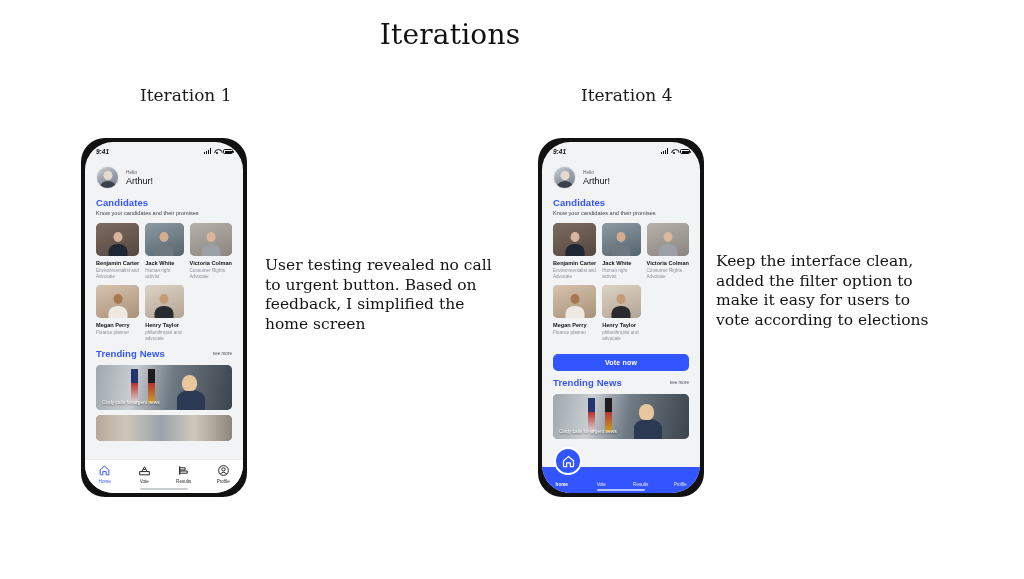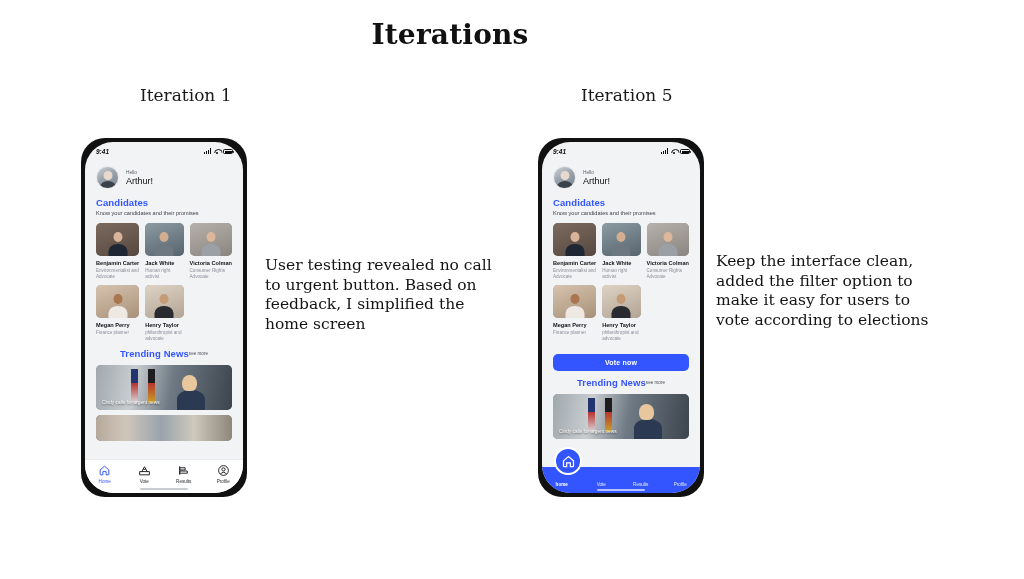--- a/index.html
+++ b/index.html
@@ -9,21 +9,21 @@
     font-family: "Liberation Sans", sans-serif;
     overflow: hidden;
   }
   .page { position: relative; width: 1024px; height: 579px; background: #fff; }
 
   
   .main-title {
     position: absolute; top: 18px; left: 0; width: 900px;
     text-align: center;
     font-family: "DejaVu Serif", "Liberation Serif", serif;
-    font-weight: 700; font-size: 28px; color: #111; letter-spacing: .2px;
+    font-weight: 400; font-size: 28px; color: #111; letter-spacing: .2px;
   }
   .iter-label {
     position: absolute; top: 85px;
     font-family: "DejaVu Serif", "Liberation Serif", serif;
     font-size: 17px; color: #1a1a1a;
   }
   .iter-label.one { left: 140px; }
   .iter-label.two { left: 581px; }
 
   
@@ -105,21 +105,21 @@
   .hello { font-size: 4.8px; color: #5b6168; line-height: 7px; }
   .uname { font-size: 9px; font-weight: 500; color: #0e0e10; line-height: 11px; }
 
   
   .sec-title {
     font-size: 9.5px; font-weight: 700; color: #3355ff;
     padding: 6px 11px 0 11px; letter-spacing: .1px;
   }
   .sec-sub { font-size: 5.6px; color: #3d434a; padding: 2px 11px 0 11px; }
   .sec-row {
-    display: flex; align-items: center; justify-content: center;
+    display: flex; align-items: center; justify-content: space-between;
     padding: 6px 11px 0 11px;
   }
   .sec-row .sec-title { padding: 0; }
   .seemore { font-size: 4.6px; color: #4a5058; }
 
   
   .cand-grid {
     display: grid; grid-template-columns: repeat(3, 1fr);
     gap: 5px 6px; padding: 7px 11px 0 11px;
   }
@@ -244,21 +244,21 @@
   }
 </style>
 </head>
 <body>
 
 <div class="page">
 
   <div class="main-title">Iterations</div>
 
   <div class="iter-label one">Iteration 1</div>
-  <div class="iter-label two">Iteration 5</div>
+  <div class="iter-label two">Iteration 4</div>
 
   <div class="annotation left">User testing revealed no call to urgent button. Based on feedback, I simplified the home screen</div>
   <div class="annotation right">Keep the interface clean, added the filter option to make it easy for users to vote according to elections</div>
 
   <div class="phone p1">
     <div class="screen">
 
       <div class="statusbar">
         <span class="st-time">9:41</span>
         <span class="st-icons">

